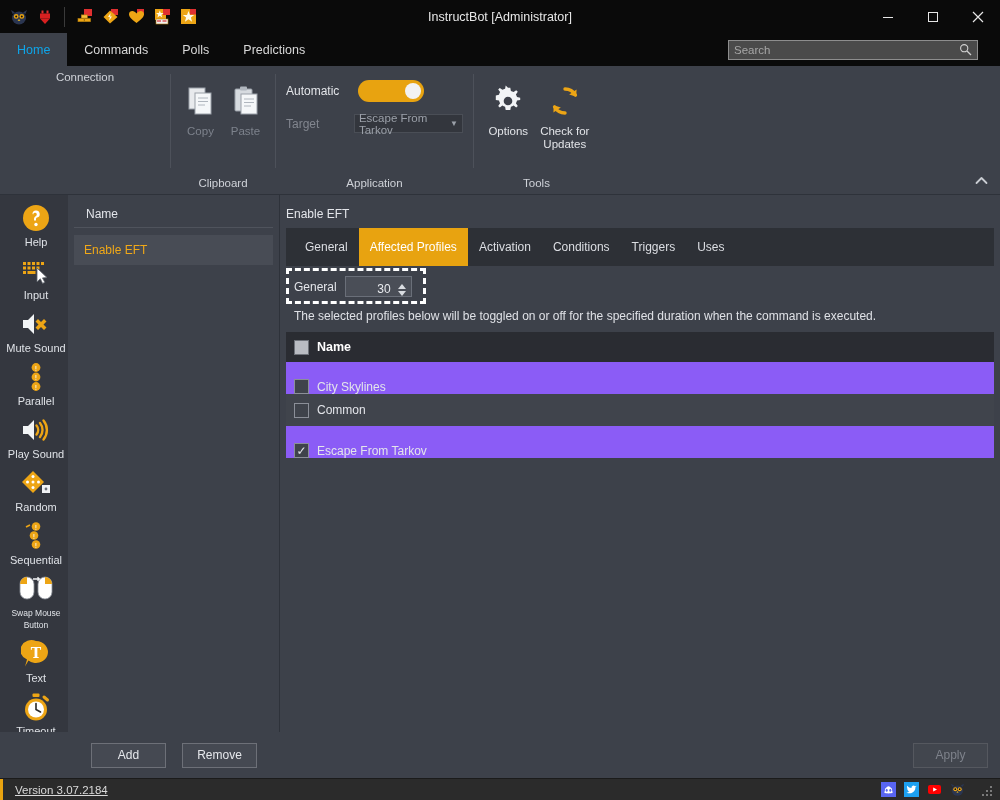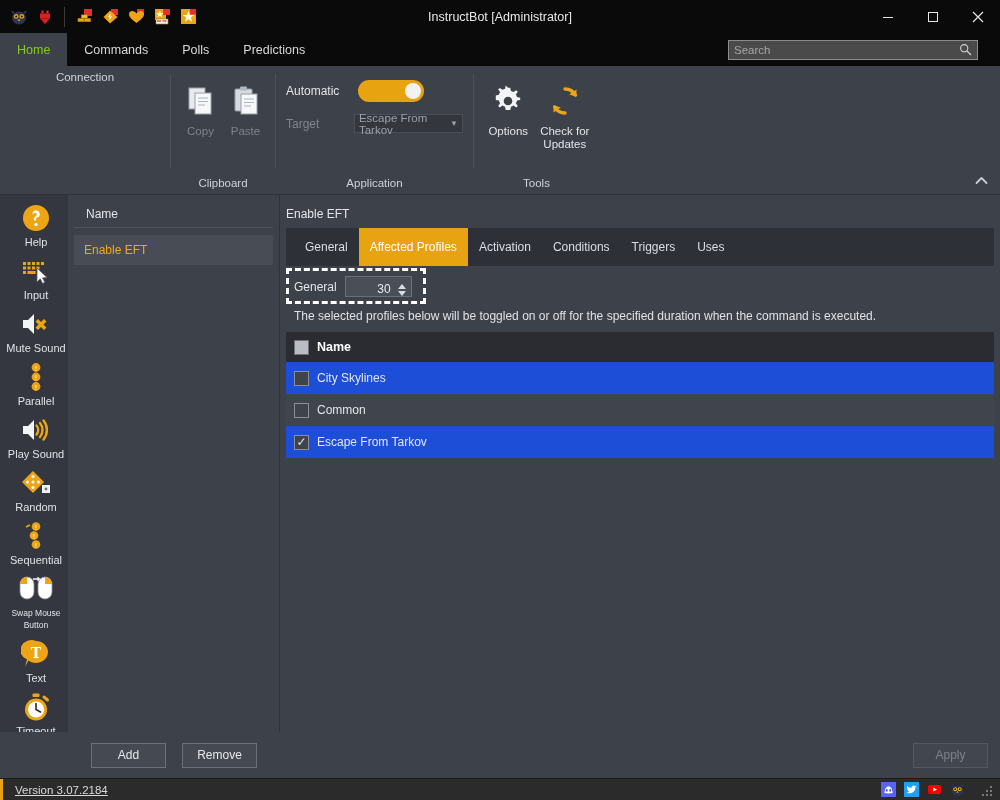--- a/index.html
+++ b/index.html
@@ -35,21 +35,21 @@
 
   
   .tabstrip {
     height: 33px; flex: 0 0 33px; background: #0a0a0a;
     display: flex; align-items: stretch; position: relative;
   }
   .rtab {
     padding: 0 17px; display: flex; align-items: center; justify-content: center;
     font-size: 12.5px; color: #d8d8d8; cursor: pointer; min-width: 58px;
   }
-  .rtab.active { background: #3d414a; color: #84cc16; }
+  .rtab.active { background: #3d414a; color: #0ea5e9; }
   .searchwrap { margin-left: auto; display: flex; align-items: center; padding-right: 22px; }
   .searchbox {
     width: 250px; height: 20px; background: #4a4a4a; border: 1px solid #8d8d8d;
     display: flex; align-items: center; padding: 0 5px; position: relative;
   }
   .searchbox input {
     flex: 1; background: transparent; border: none; outline: none;
     color: #d5d5d5; font-size: 11.5px; font-family: "Liberation Sans", sans-serif;
   }
   .searchbox input::placeholder { color: #a6a6a6; }
@@ -188,21 +188,21 @@
   .thead {
     height: 30px; background: #2a2c32; display: flex; align-items: center;
     padding-left: 8px;
   }
   .thead .th {
     font-size: 12.5px; color: #ffffff; font-weight: bold; padding-left: 8px;
   }
   .trow {
     height: 32px; display: flex; align-items: center; padding-left: 8px; cursor: pointer;
   }
-  .trow.odd { background: #1d4ed8; }
+  .trow.odd { background: #8b5cf6; align-items: flex-end; }
   .trow.even { background: #40444c; }
   .trow .tc { font-size: 12px; color: #e3e5ea; padding-left: 8px; }
   .cb {
     width: 15px; height: 15px; border: 1px solid #8b8f98; background: #3f434b;
     display: flex; align-items: center; justify-content: center; flex: 0 0 15px;
   }
   .cb.hdr { background: #b9bcc2; border-color: #6e7279; }
   .cb .chk { color: #dfe2e7; font-size: 12px; line-height: 1; }
 
   

